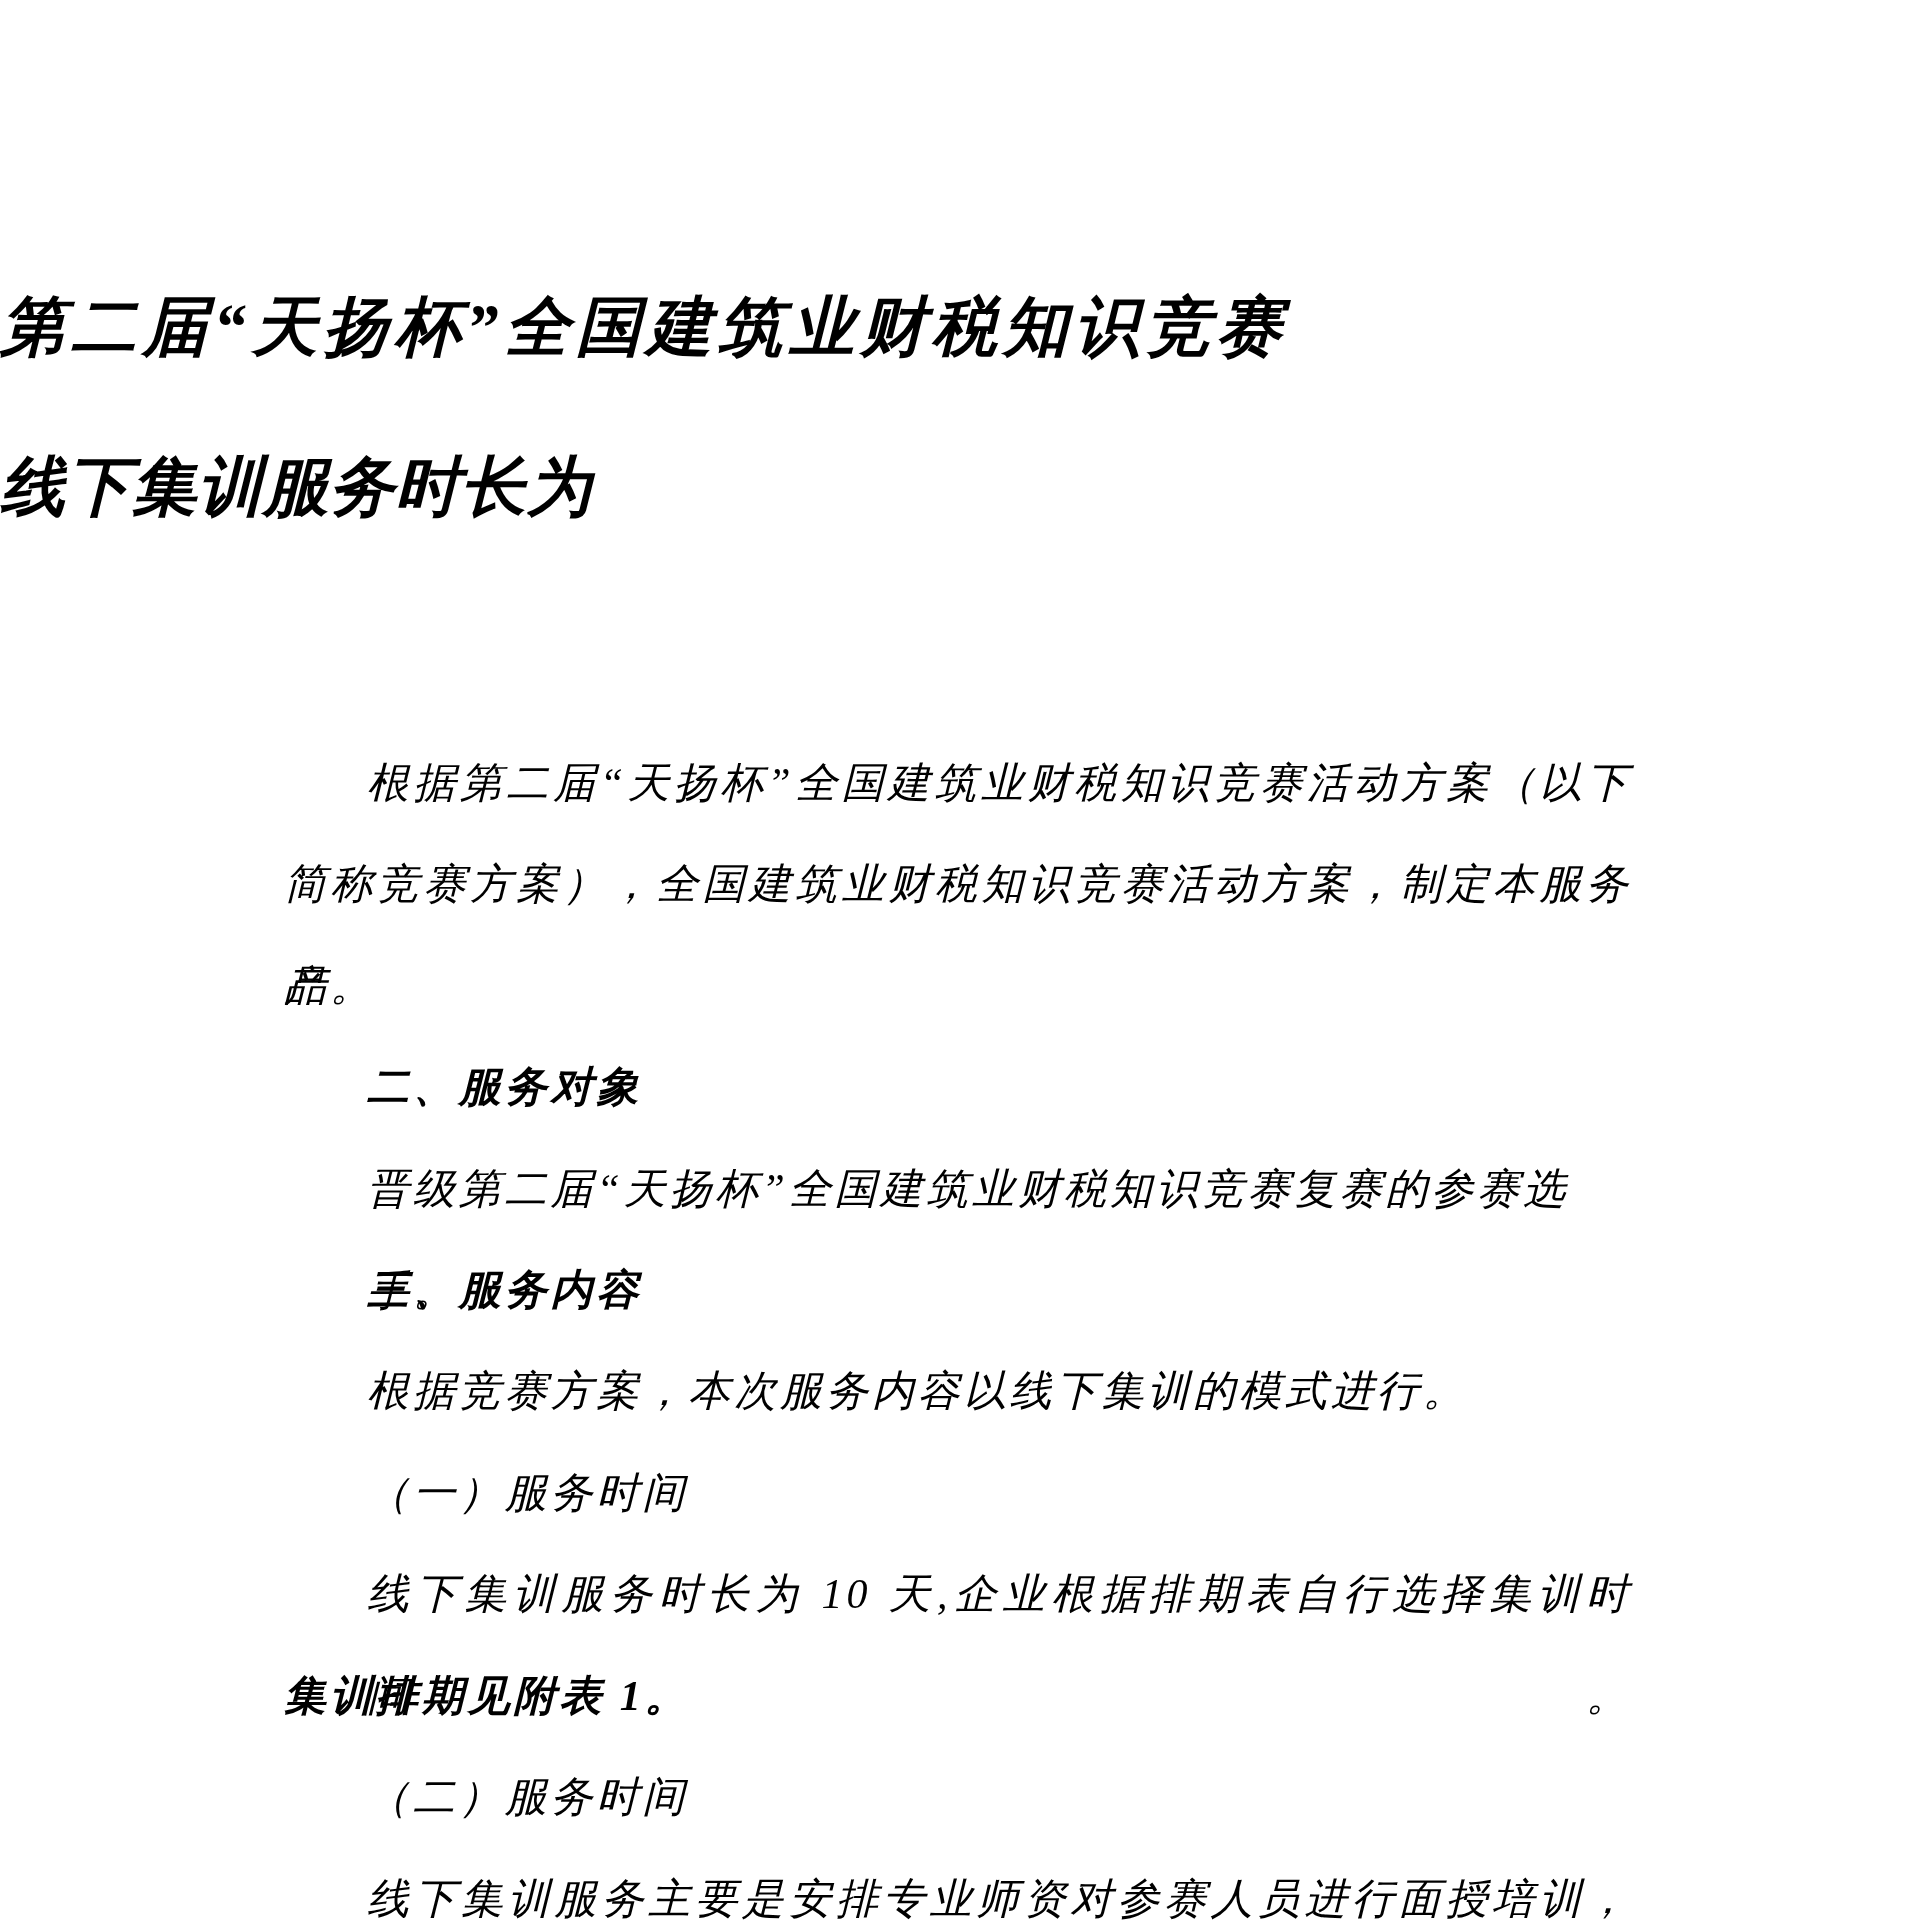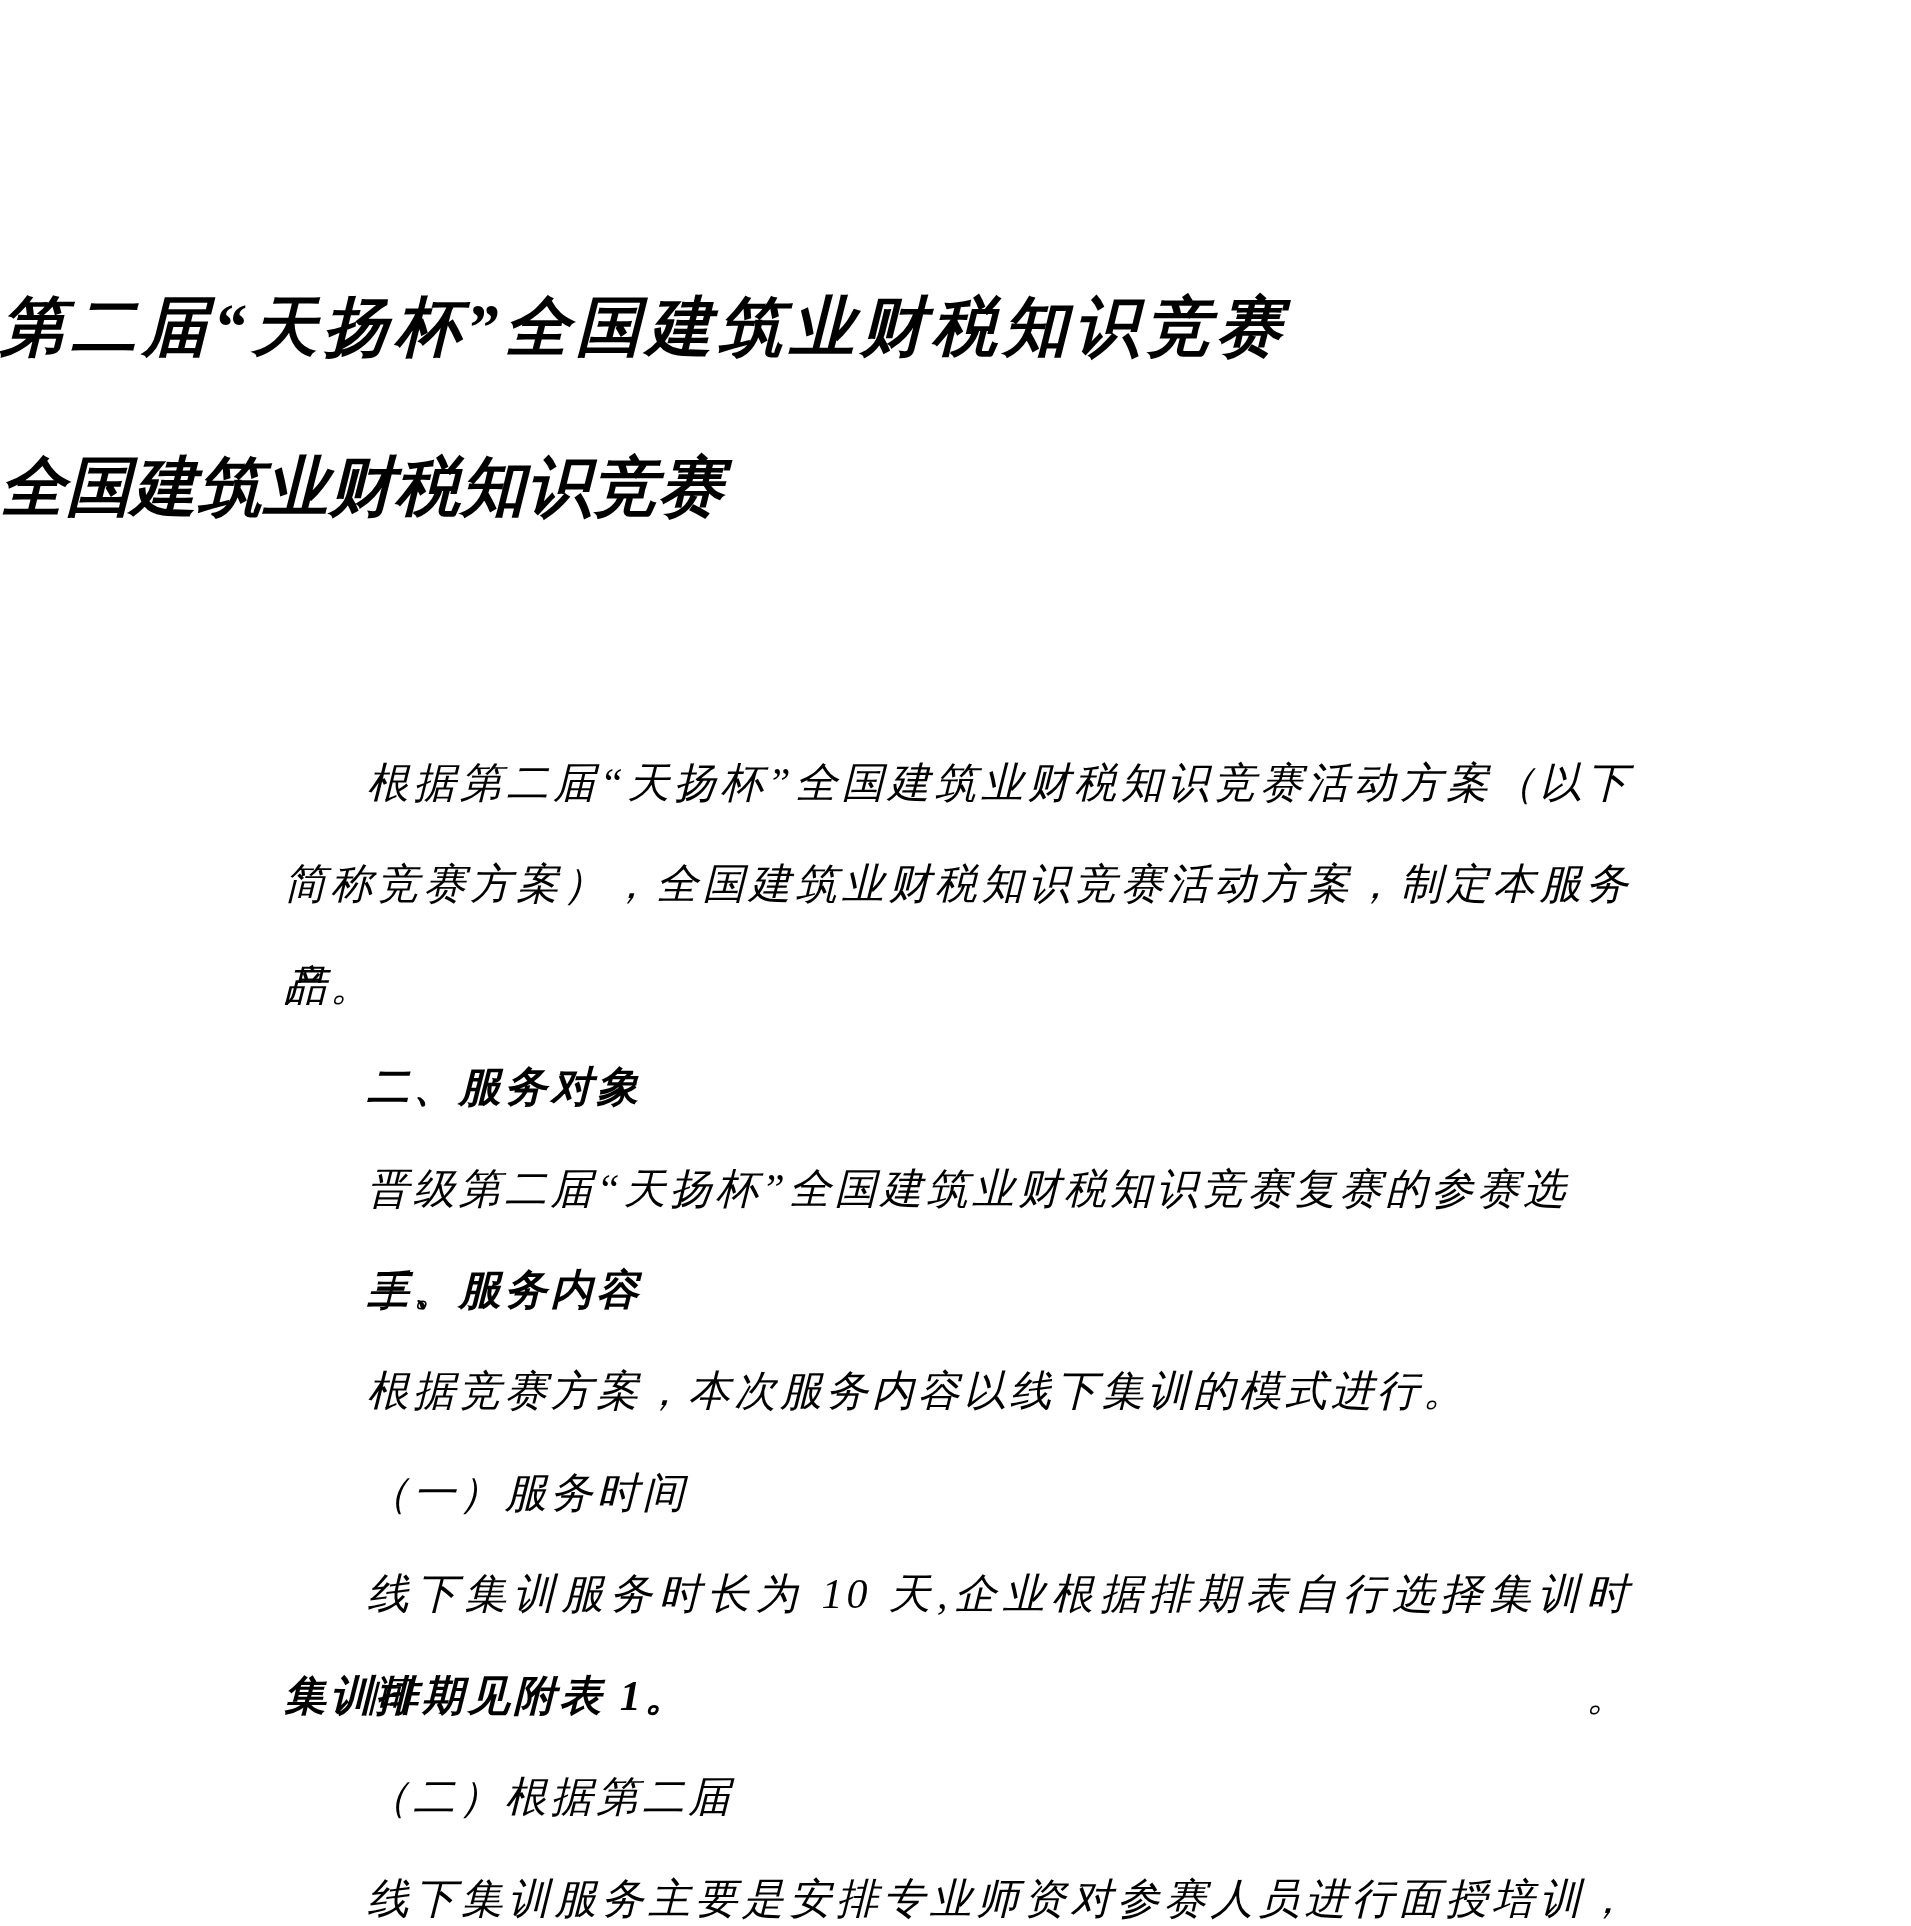--- a/index.html
+++ b/index.html
@@ -53,29 +53,29 @@
   #l6  { top: 1239px; } #l7  { top: 1340px; } #l8  { top: 1442px; }
   #l9  { top: 1543px; } #l10 { top: 1645px; font-weight: bold; } #l11 { top: 1746px; }
   #l12 { top: 1848px; }
 </style>
 </head>
 <body>
 
 <div class="page">
 
   <div id="title1" class="tline">第二届“天扬杯”全国建筑业财税知识竞赛</div>
-  <div id="title2" class="tline">全国建筑业财税知识竞赛</div>
+  <div id="title2" class="tline">线下集训服务时长为</div>
 
   <div id="l1" class="bline indent fill">根据第二届“天扬杯”全国建筑业财税知识竞赛活动方案（以下</div>
   <div id="l2" class="bline fill">简称竞赛方案），全国建筑业财税知识竞赛活动方案，制定本服务产</div>
   <div id="l3" class="bline">品。</div>
   <div id="l4" class="bline bold indent">二、服务对象</div>
   <div id="l5" class="bline indent">晋级第二届“天扬杯”全国建筑业财税知识竞赛复赛的参赛选手。</div>
   <div id="l6" class="bline bold indent">三、服务内容</div>
   <div id="l7" class="bline indent">根据竞赛方案，本次服务内容以线下集训的模式进行。</div>
   <div id="l8" class="bline indent">（一）服务时间</div>
   <div id="l9" class="bline indent fill">线下集训服务时长为 10 天,企业根据排期表自行选择集训时间。</div>
   <div id="l10" class="bline">集训排期见附表 1。</div>
-  <div id="l11" class="bline indent">（二）根据第二届</div>
+  <div id="l11" class="bline indent">（二）服务时间</div>
   <div id="l12" class="bline indent fill">线下集训服务主要是安排专业师资对参赛人员进行面授培训，</div>
 
 </div>
 
 
 </body></html>

